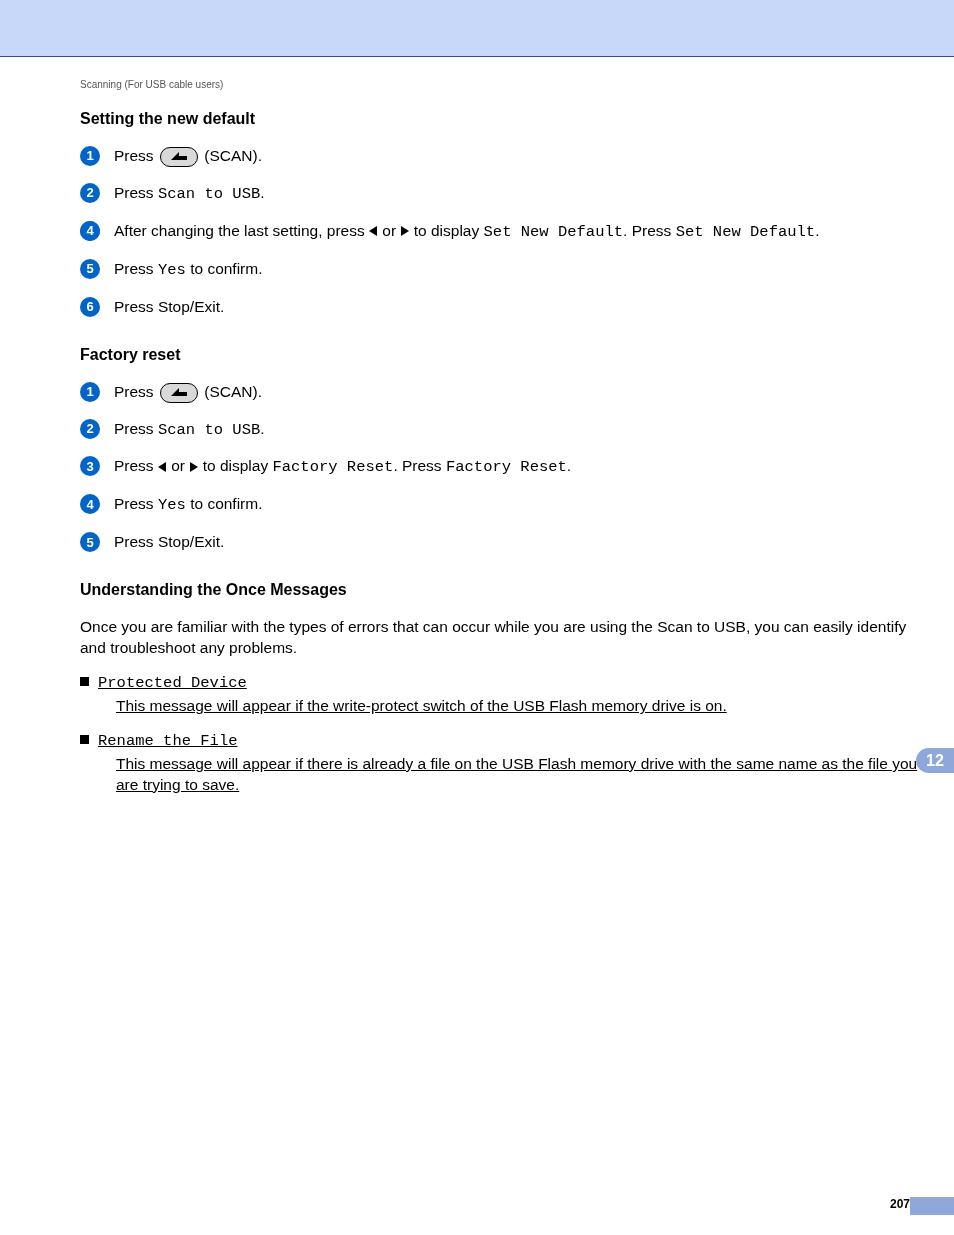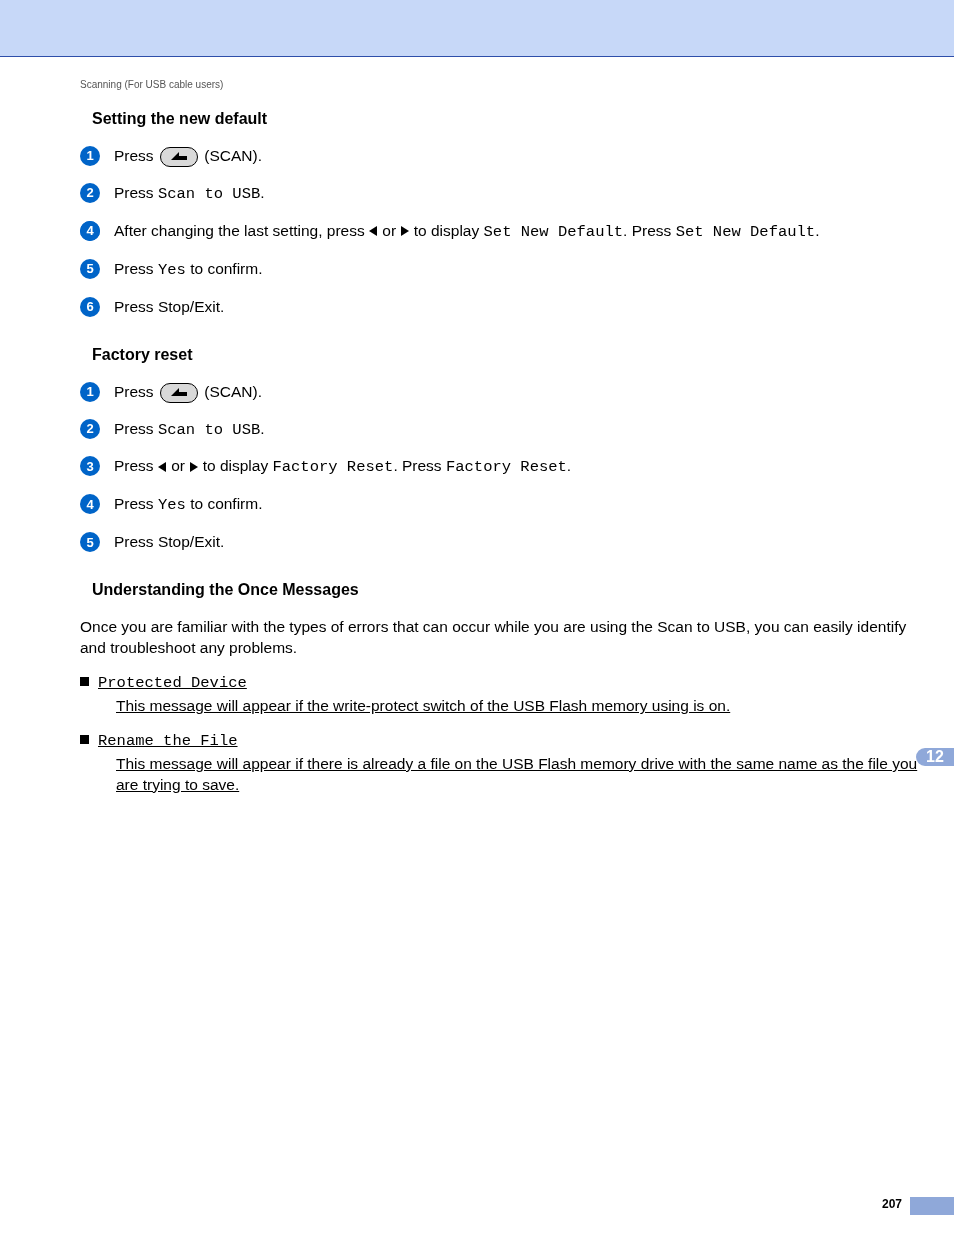--- a/index.html
+++ b/index.html
@@ -6,21 +6,21 @@
   body{
     width:954px;height:1235px;
     font-family:Arial,Helvetica,sans-serif;
     font-size:15.5px;color:#000;
     background:#fff;
     position:relative;
   }
   .top-bar{height:56px;background:#c7d8f8;border-bottom:1px solid #2e4eaa;}
   .page{padding:22px 30px 0 80px;}
   .running-head{font-size:10px;color:#555;margin-bottom:20px;}
-  h3{font-size:16px;font-weight:bold;margin:0 0 18px 12px;}
+  h3{font-size:16px;font-weight:bold;margin:0 0 18px 0;}
   h3.gap-top{margin-top:28px;}
   .steps{list-style:none;margin:0 0 10px 0;padding:0;}
   .steps li{position:relative;padding-left:34px;margin:0 0 16px 0;line-height:1.35;}
   .num{
     position:absolute;left:0;top:0;
     width:20px;height:20px;border-radius:50%;
     background:#0064c8;color:#fff;
     font-size:13px;font-weight:bold;
     display:flex;align-items:center;justify-content:center;
   }
@@ -34,28 +34,28 @@
   .scan-btn svg{position:absolute;left:8px;top:2px;}
   .tri{display:inline-block;vertical-align:middle;}
   .tri svg{display:block;}
   .body-para{margin:0 0 14px 0;line-height:1.35;}
   .err-list{list-style:none;margin:0;padding:0;}
   .err-list li{position:relative;padding-left:18px;margin:0 0 6px 0;text-decoration:underline;}
   .sq{position:absolute;left:0;top:4px;width:9px;height:9px;background:#000;}
   .err-desc{margin:4px 0 14px 18px;line-height:1.35;}
   .side-tab{
     position:absolute;right:0;top:748px;
-    width:38px;height:18px;
+    width:38px;height:25px;
     background:#8fa8d9;color:#fff;
     border-radius:17px 0 0 17px;
     display:flex;align-items:center;justify-content:center;
     font-size:16px;font-weight:bold;
   }
   .footer{
-    position:absolute;bottom:24px;right:52px;
+    position:absolute;bottom:24px;right:44px;
     font-size:12px;font-weight:bold;color:#000;
   }
   .footer-bar{
     position:absolute;bottom:20px;right:0;
     width:44px;height:18px;background:#8fa8d9;
   }
 </style>
 </head>
 <body>
 
@@ -127,21 +127,21 @@
       <span>Press </span><span class="bold">Stop/Exit</span><span>.</span>
     </li>
   </ol>
 
   <h3 class="gap-top">Understanding the Once Messages</h3>
   <p class="body-para">Once you are familiar with the types of errors that can occur while you are using the Scan to USB, you can easily identify and troubleshoot any problems.</p>
   <ul class="err-list">
     <li>
       <span class="sq"></span>
       <span class="mono">Protected Device</span>
-      <div class="err-desc">This message will appear if the write-protect switch of the USB Flash memory using is on.</div>
+      <div class="err-desc">This message will appear if the write-protect switch of the USB Flash memory drive is on.</div>
     </li>
     <li>
       <span class="sq"></span>
       <span class="mono">Rename the File</span>
       <div class="err-desc">This message will appear if there is already a file on the USB Flash memory drive with the same name as the file you are trying to save.</div>
     </li>
   </ul>
 
 </div>
 

